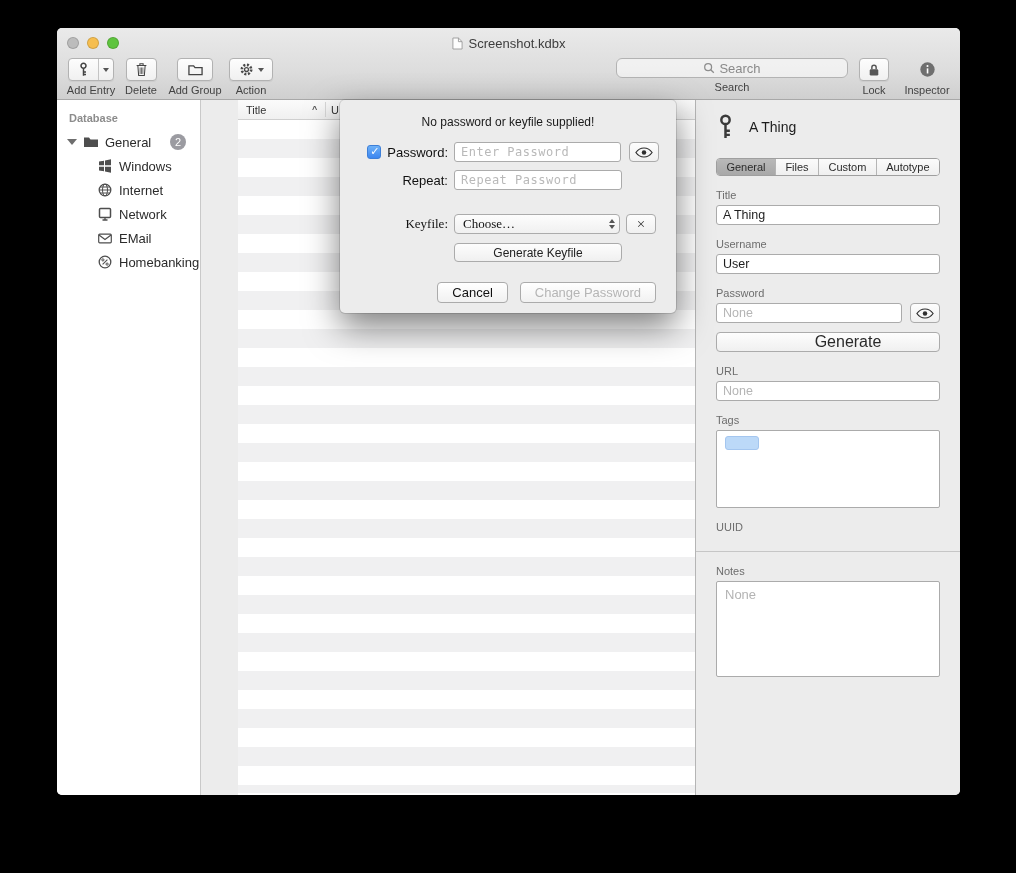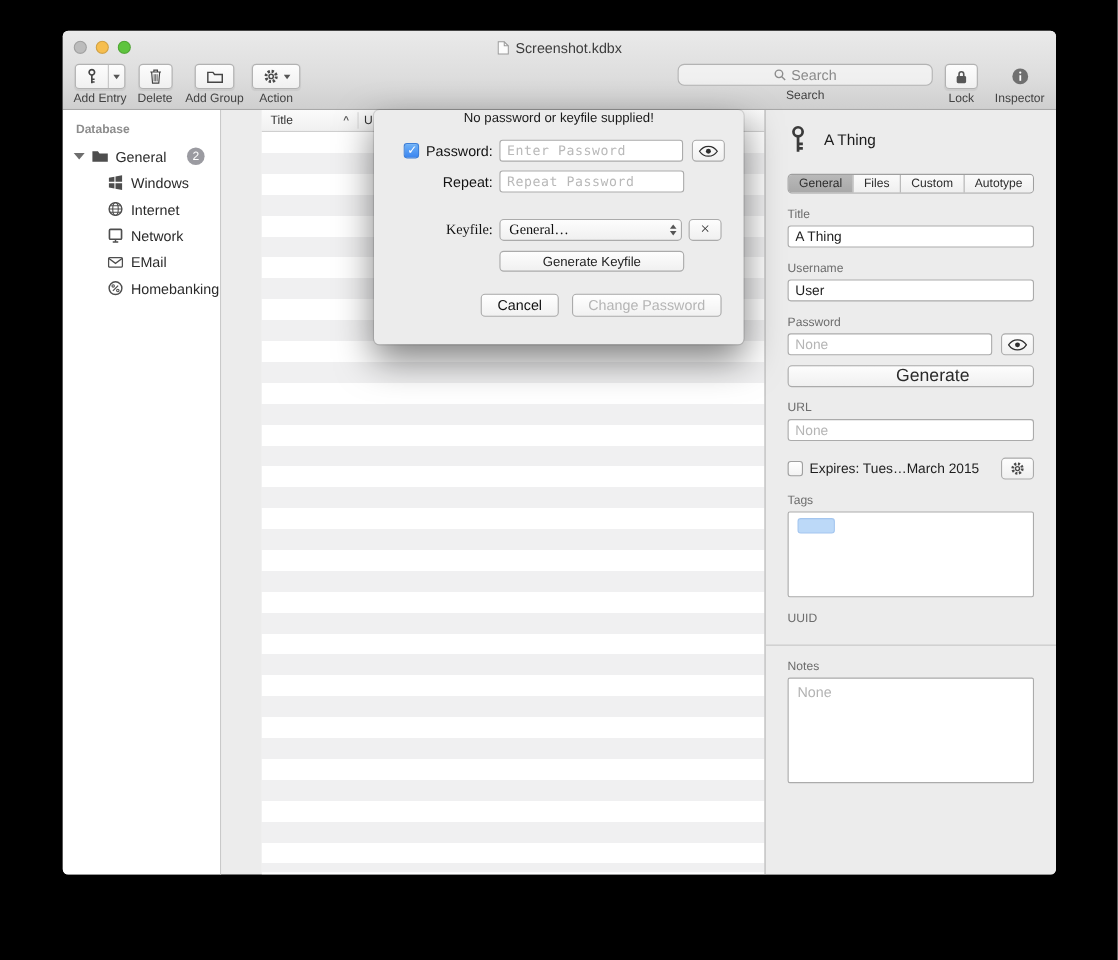--- a/index.html
+++ b/index.html
@@ -129,21 +129,21 @@
   
   .checkbox { width:14px; height:14px; border-radius:3px; border:1px solid #9f9f9f; background:linear-gradient(#fff,#f3f3f3); flex:0 0 14px; position:relative; }
   .checkbox.checked { background:linear-gradient(#6eb1f7,#3c86f0); border-color:#3d7fd8; }
   .checkbox.checked::after { content:"✓"; position:absolute; left:2px; top:-1px; color:#fff; font-size:11px; font-weight:bold; }
   
   .dialog {
     position:absolute; left:283px; top:72px; width:336px; height:213px;
     background:#ececec; border-radius:5px; z-index:20;
     box-shadow:0 14px 34px rgba(0,0,0,.5), 0 0 0 1px rgba(0,0,0,.12);
   }
-  .dlg-msg { text-align:center; font-size:12px; color:#1a1a1a; }
+  .dlg-msg { padding-top:15px; text-align:center; font-size:12px; color:#1a1a1a; }
   .dlg-row { display:flex; align-items:center; margin:8px 20px 0; }
   .dlg-row.first { margin-top:13px; }
   .dlg-row.gap { margin-top:24px;font-family:Liberation Serif, serif; }
   .dlg-labelbox { width:88px; display:flex; align-items:center; justify-content:flex-end; gap:6px; font-size:13px; color:#111; flex:0 0 88px; }
   .dlg-input {
     width:168px; height:20px; margin-left:6px;
     background:#fff; border:1px solid #ababab; border-radius:3px; padding:0 6px;
     font-size:12px; font-family:"DejaVu Sans Mono",monospace; color:#1e1e1e;
   }
   .dlg-input::placeholder { color:#b9b9b9; letter-spacing:.5px; }
@@ -392,32 +392,20 @@
               </svg>
           </span>
         </span>
       </div>
 
       <div class="wide-btn">Generate</div>
 
       <div class="insp-label">URL</div>
       <input class="field" placeholder="None" style="">
 
-      <div class="expires-row">
-        <span class="checkbox"></span>
-        <span class="expires-text">Expires: Tues…March 2015</span>
-        <span class="icon-btn">
-          <span>
-            <svg width="14" height="14" viewBox="0 0 16 16">
-                <circle cx="8" cy="8" r="5" fill="none" stroke="#4a4a4a" stroke-width="2.8" stroke-dasharray="2.2 1.7"></circle>
-                <circle cx="8" cy="8" r="2.1" fill="none" stroke="#4a4a4a" stroke-width="1.4"></circle>
-              </svg>
-          </span>
-        </span>
-      </div>
 
       <div class="insp-label">Tags</div>
       <div class="box tags-box">
         <span class="tag-chip"></span>
       </div>
 
       <div class="insp-label">UUID</div>
 
       <div class="insp-divider"></div>
 
@@ -450,21 +438,21 @@
         <span>Repeat:</span>
       </span>
       <input class="dlg-input" placeholder="Repeat Password" style="">
     </div>
 
     <div class="dlg-row gap">
       <span class="dlg-labelbox">
         <span>Keyfile:</span>
       </span>
       <span class="popup">
-        <span class="popup-label">General…</span>
+        <span class="popup-label">Choose…</span>
         <span class="stepper">
             <span class="tri-up"></span>
             <span class="tri-dn"></span>
           </span>
       </span>
       <span class="icon-btn" style="margin-left:6px;">
         <span class="x-glyph">×</span>
       </span>
     </div>
 

